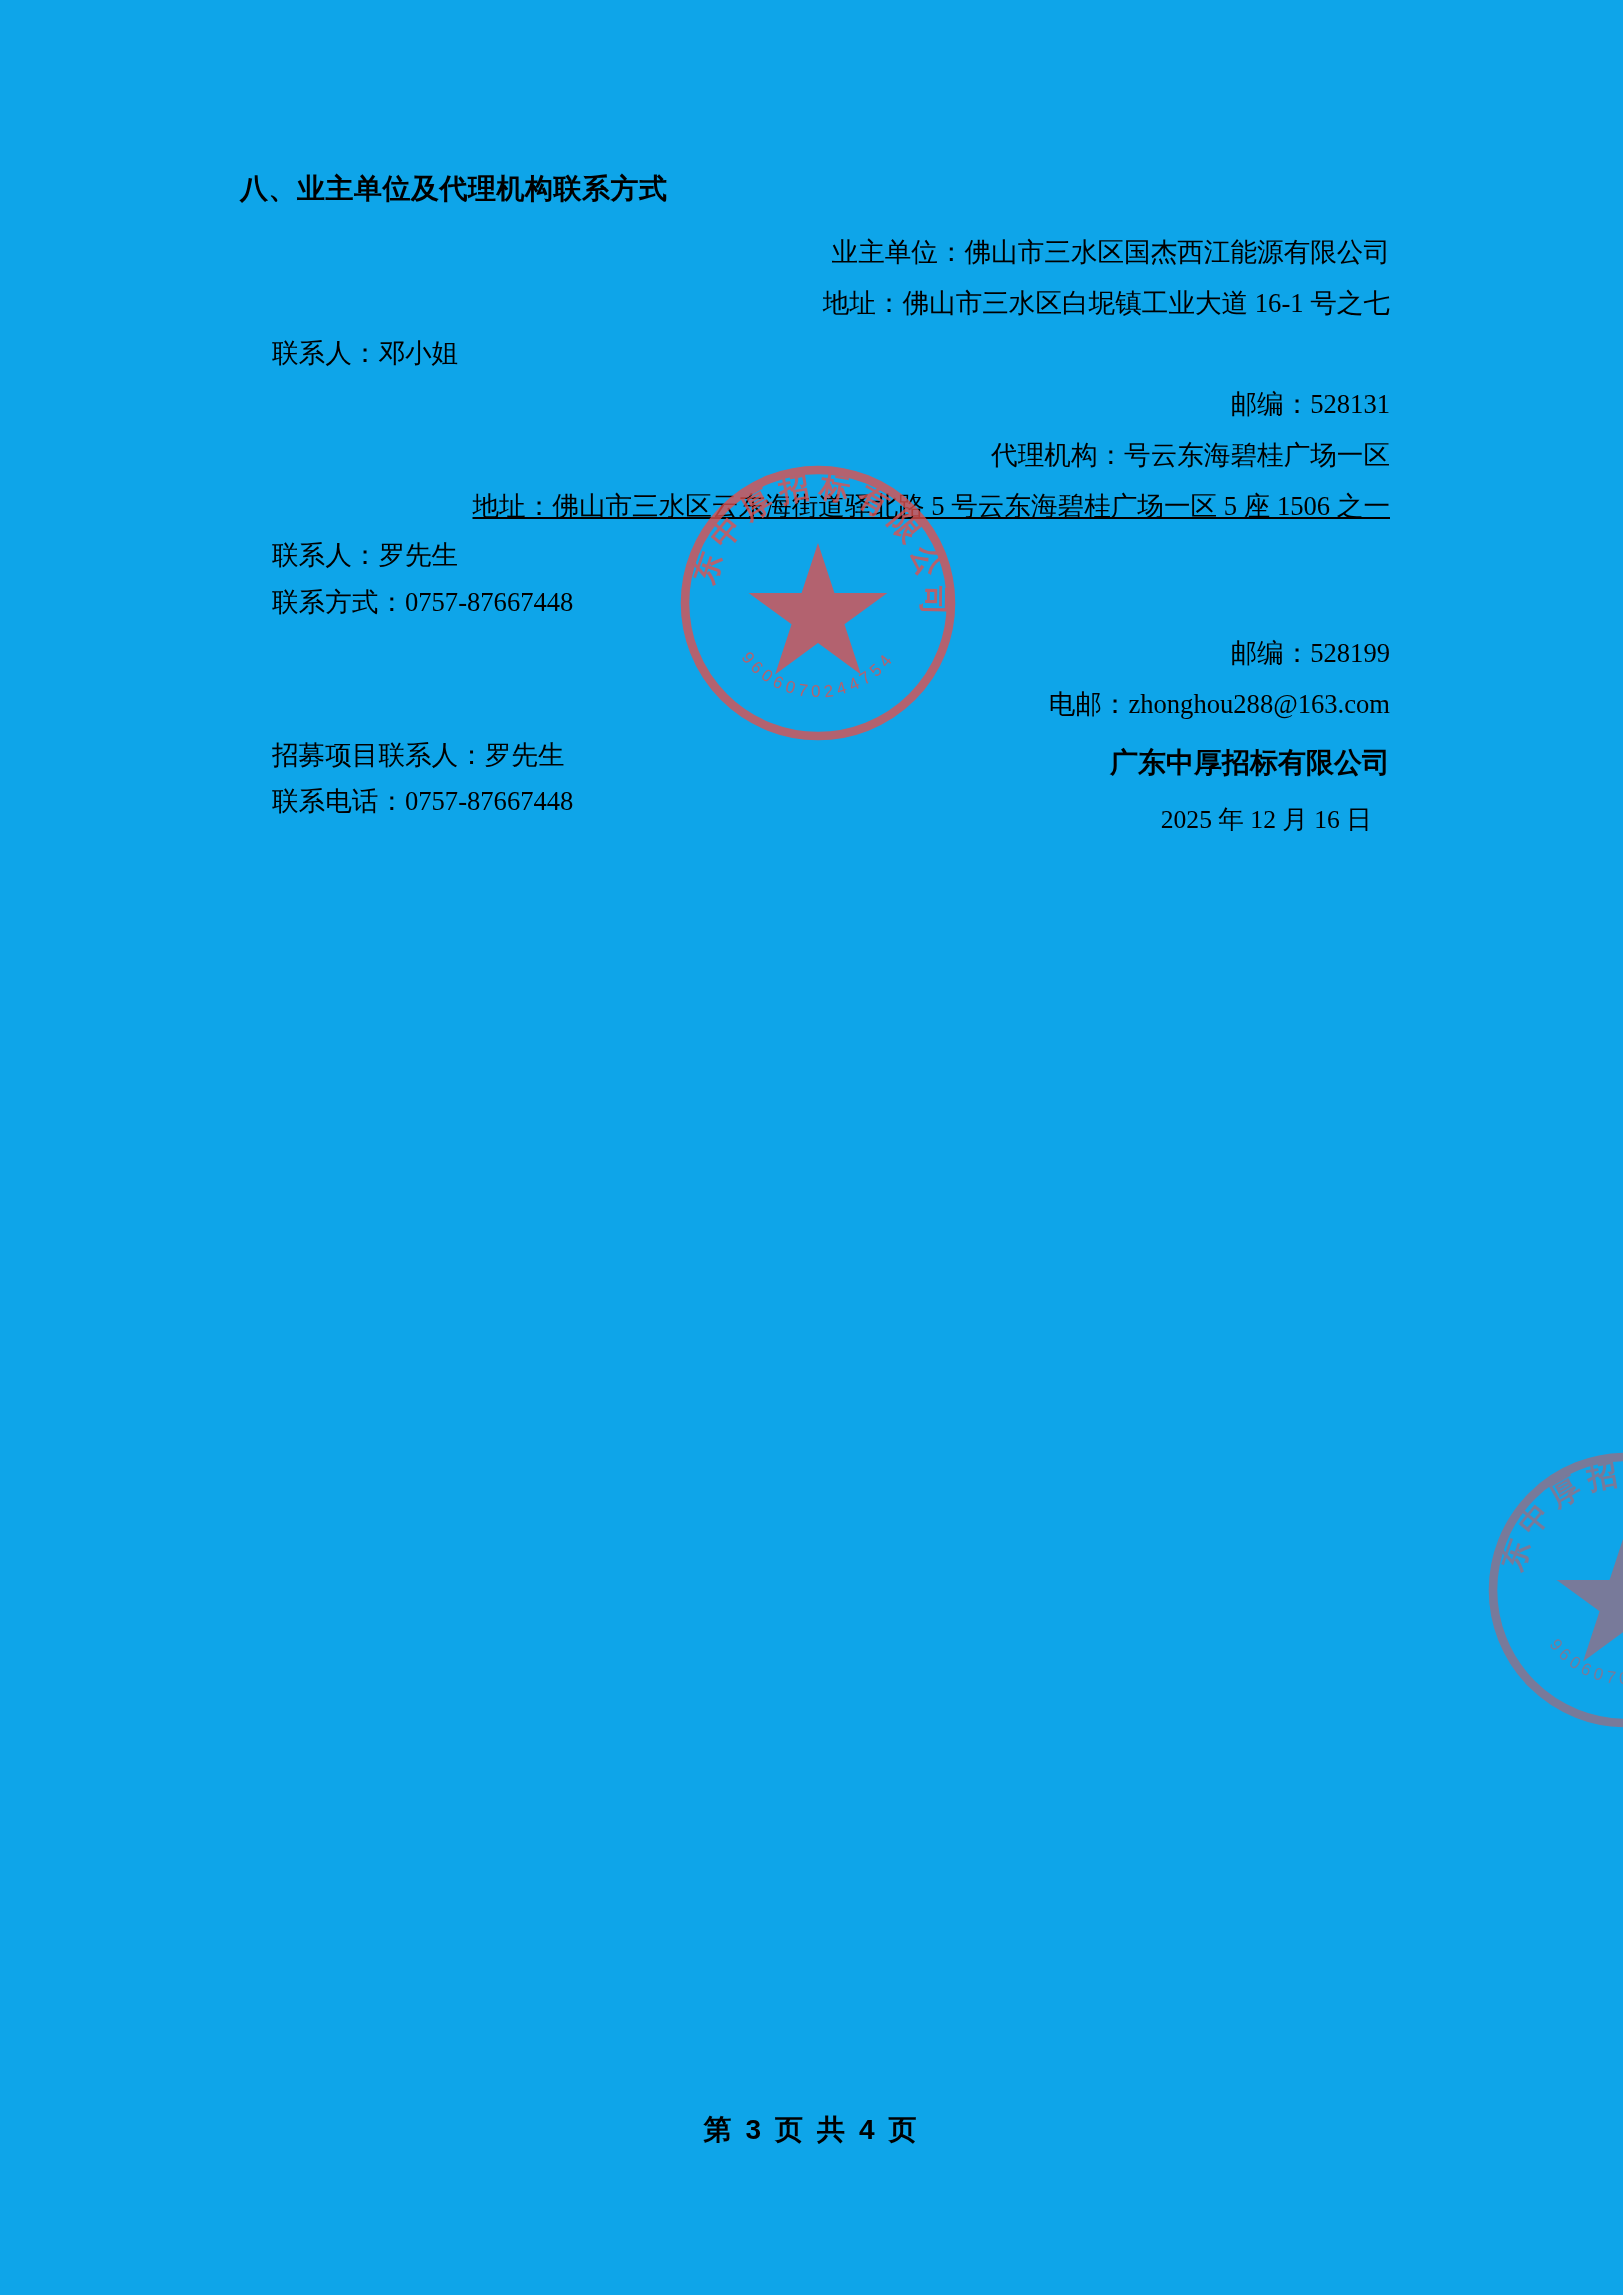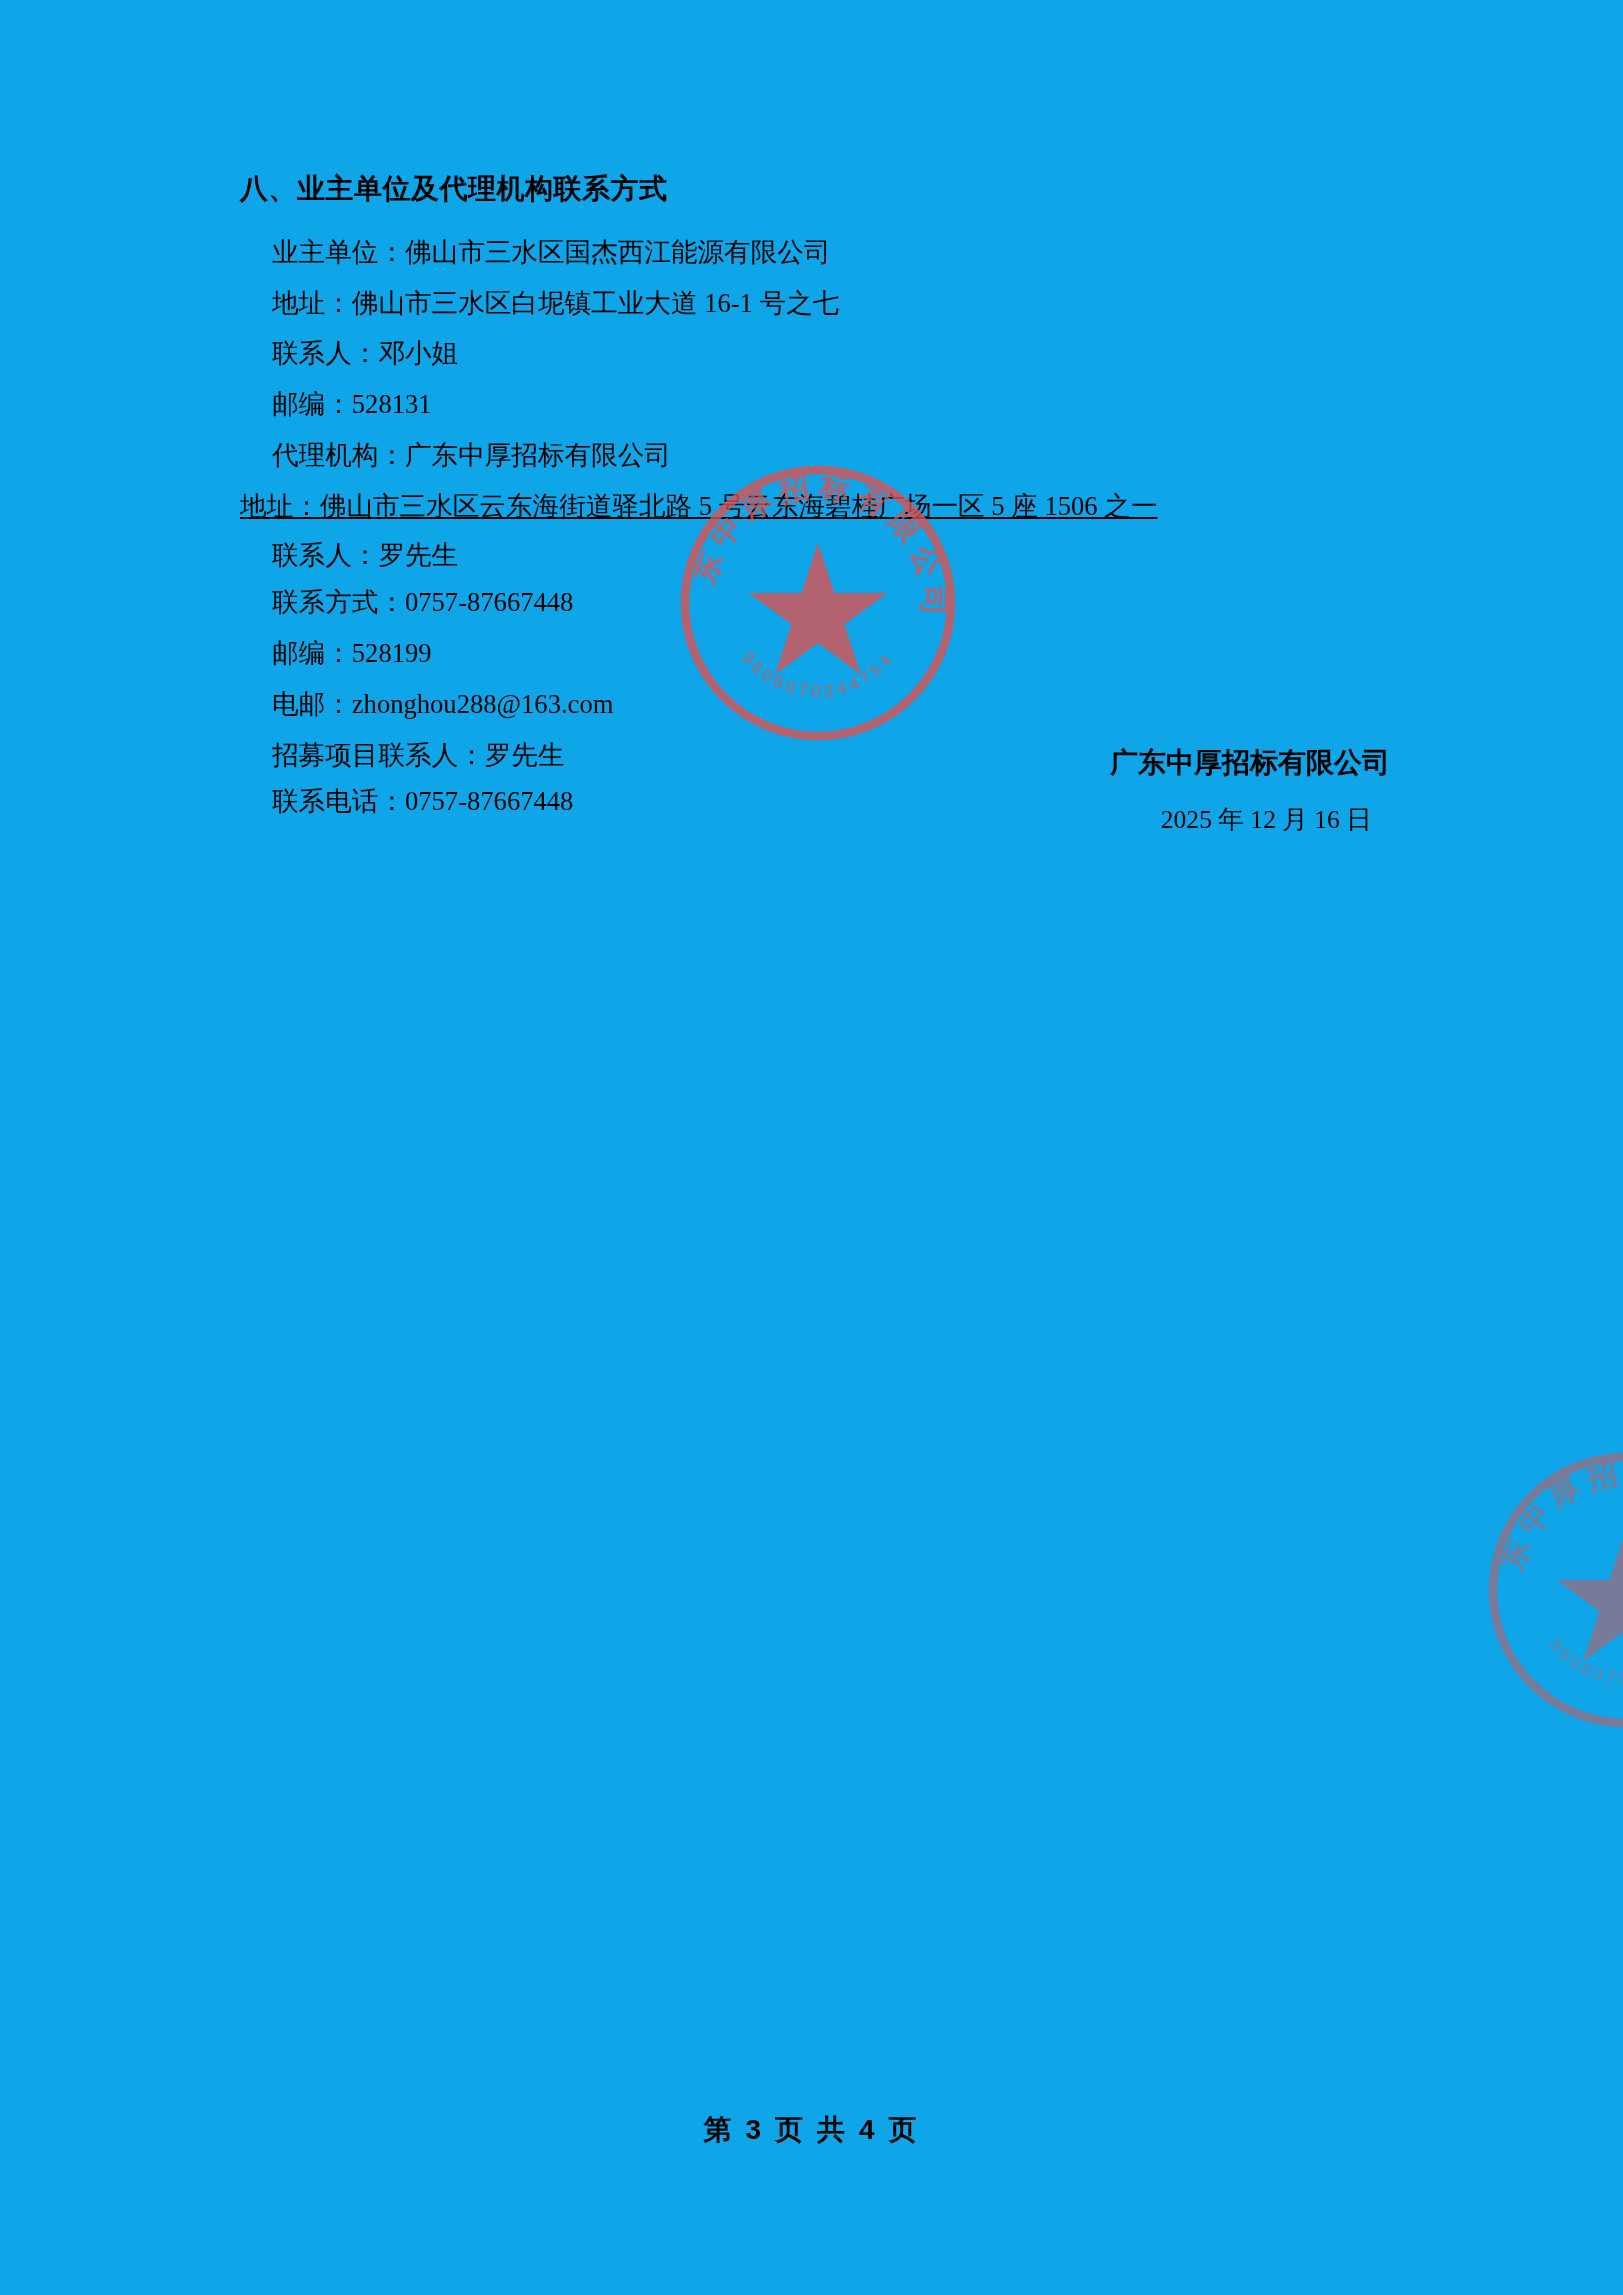--- a/index.html
+++ b/index.html
@@ -37,20 +37,21 @@
     margin: 0 0 21.5px 0;
     line-height: 1.4;
   }
 
   .para {
     font-size: 26.6px;
     line-height: 1.72;
     margin: 0 0 5.1px 0;
     text-indent: 0;
     white-space: pre-wrap;
+    text-align: right;
   }
 
   .para.indent {
     padding-left: 32px;
   }
 
   .para.hang {
     padding-left: 32px;
     text-indent: -32px;
     text-decoration: underline;
@@ -138,21 +139,21 @@
     <p class="para indent">业主单位：佛山市三水区国杰西江能源有限公司</p>
 
     <p class="para indent">地址：佛山市三水区白坭镇工业大道 16-1 号之七</p>
 
     <div class="row">
       <span class="col-a">联系人：邓小姐</span>
     </div>
 
     <p class="para indent">邮编：528131</p>
 
-    <p class="para indent">代理机构：广东中厚招标有限公司</p>
+    <p class="para indent">代理机构：号云东海碧桂广场一区</p>
 
     <p class="para hang">地址：佛山市三水区云东海街道驿北路 5 号云东海碧桂广场一区 5 座 1506 之一</p>
 
     <div class="row tight">
       <span class="col-a">联系人：罗先生</span>
       <span class="col-b">联系方式：0757-87667448</span>
     </div>
 
     <p class="para indent">邮编：528199</p>
 

